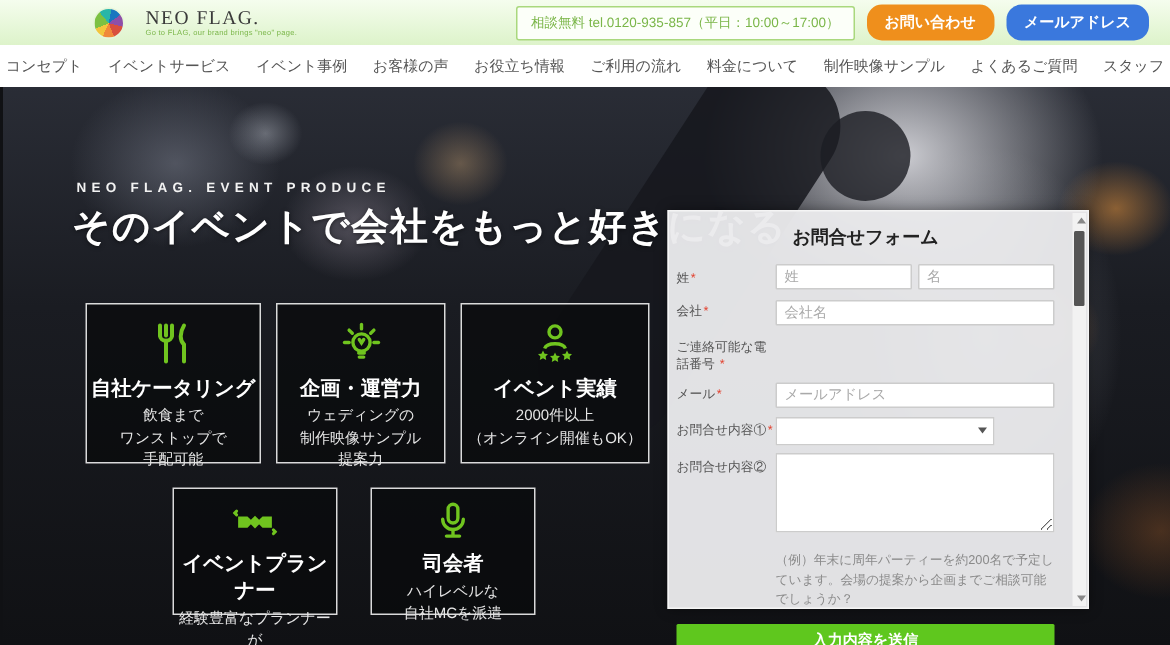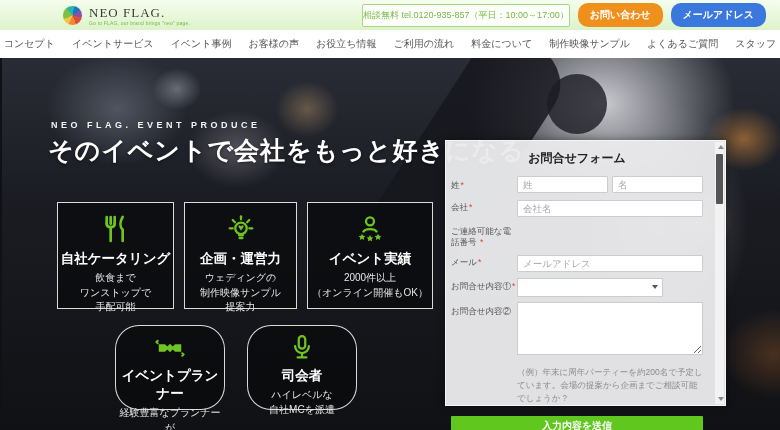--- a/index.html
+++ b/index.html
@@ -3,30 +3,30 @@
 <meta charset="utf-8">
 <style>
   * { margin:0; padding:0; box-sizing:border-box; }
   html,body { width:780px; height:430px; overflow:hidden; }
   body { font-family:"Liberation Sans", sans-serif; position:relative; background:#101114; }
 
   
   .topbar { position:absolute; top:0; left:0; width:780px; height:30px;
     background:linear-gradient(180deg,#f5fdee 0%,#ddf3ca 100%);
     display:flex; align-items:center; z-index:30; }
-  .logo-wrap { display:flex; align-items:flex-end; margin-left:62px; gap:6px; }
+  .logo-wrap { display:flex; align-items:center; margin-left:62px; gap:14px; }
   .logo-circle { width:21px; height:21px; border-radius:50%;
     background:conic-gradient(from -40deg,#29b6a8 0 14%,#1976c0 14% 26%,#8e4fa8 26% 40%,#d94f3d 40% 55%,#f0883a 55% 68%,#f3c53d 68% 80%,#7cc142 80% 100%);
     border:1px solid #e6f5d8; }
   .logo-text { display:flex; flex-direction:column; line-height:1; }
   .logo-name { font-family:"Liberation Serif", serif; font-size:13px; color:#3a3a3a; letter-spacing:1px; }
   .logo-tagline { font-size:5px; color:#7ab648; margin-top:2px; letter-spacing:.2px; }
   .topbar-right { margin-left:auto; margin-right:14px; display:flex; align-items:center; gap:8px; }
   .tel-box { border:1px solid #a9d87d; background:#fcfff9; color:#7ab648; font-size:9px;
-    padding:4px 0; border-radius:2px; white-space:nowrap; }
+    padding:4px 9px; border-radius:2px; white-space:nowrap; }
   .hbtn { font-size:10px; font-weight:bold; color:#fff; padding:5px 12px; border-radius:10px;
     border:none; cursor:pointer; white-space:nowrap; }
   .hbtn.orange { background:#ef8f1c; }
   .hbtn.blue { background:#3a78dd; }
 
   
   .navbar { position:absolute; top:30px; left:0; width:780px; height:28px; background:#ffffff;
     display:flex; align-items:center; justify-content:center; gap:17px; z-index:30; }
   .nav-item { font-size:10px; color:#555; cursor:pointer; white-space:nowrap; }
 
@@ -55,21 +55,21 @@
 
   
   .cards-row { position:absolute; display:flex; gap:10px; z-index:5; }
   .row1 { left:55px; top:148px; }
   .row2 { left:113px; top:271px; gap:22px; }
   .card { background:rgba(8,10,11,.72); border:1px solid rgba(255,255,255,.85);
     text-align:center; padding-top:9px; }
   .row1 .c1 { width:117px; height:107px; }
   .row1 .c2 { width:113px; height:107px; }
   .row1 .c3 { width:126px; height:107px; }
-  .row2 .card { width:110px; height:85px; padding-top:7px;border-radius:24px; }
+  .row2 .card { width:110px; height:85px; padding-top:7px; }
   .card-icon { height:34px; display:flex; align-items:center; justify-content:center; }
   .row2 .card-icon { height:30px; }
   .card-title { font-size:13.5px; font-weight:bold; color:#ffffff; margin:4px 0 3px; }
   .card-line { font-size:10px; color:#e6e6e6; line-height:1.45; }
 
   
   .form-panel { position:absolute; left:443px; top:86px; width:281px; height:266px;
     background:rgba(234,234,236,.96); border:1px solid #f5f5f5;
     box-shadow:0 0 8px rgba(0,0,0,.4); z-index:10; padding:9px 22px 10px 5px; }
   .form-title { text-align:center; font-size:12px; font-weight:bold; color:#222; margin-bottom:9px; }

